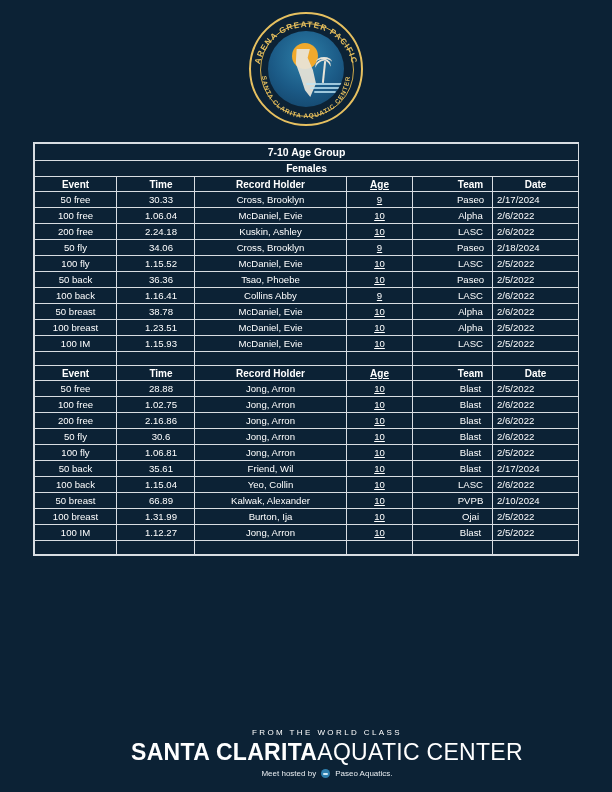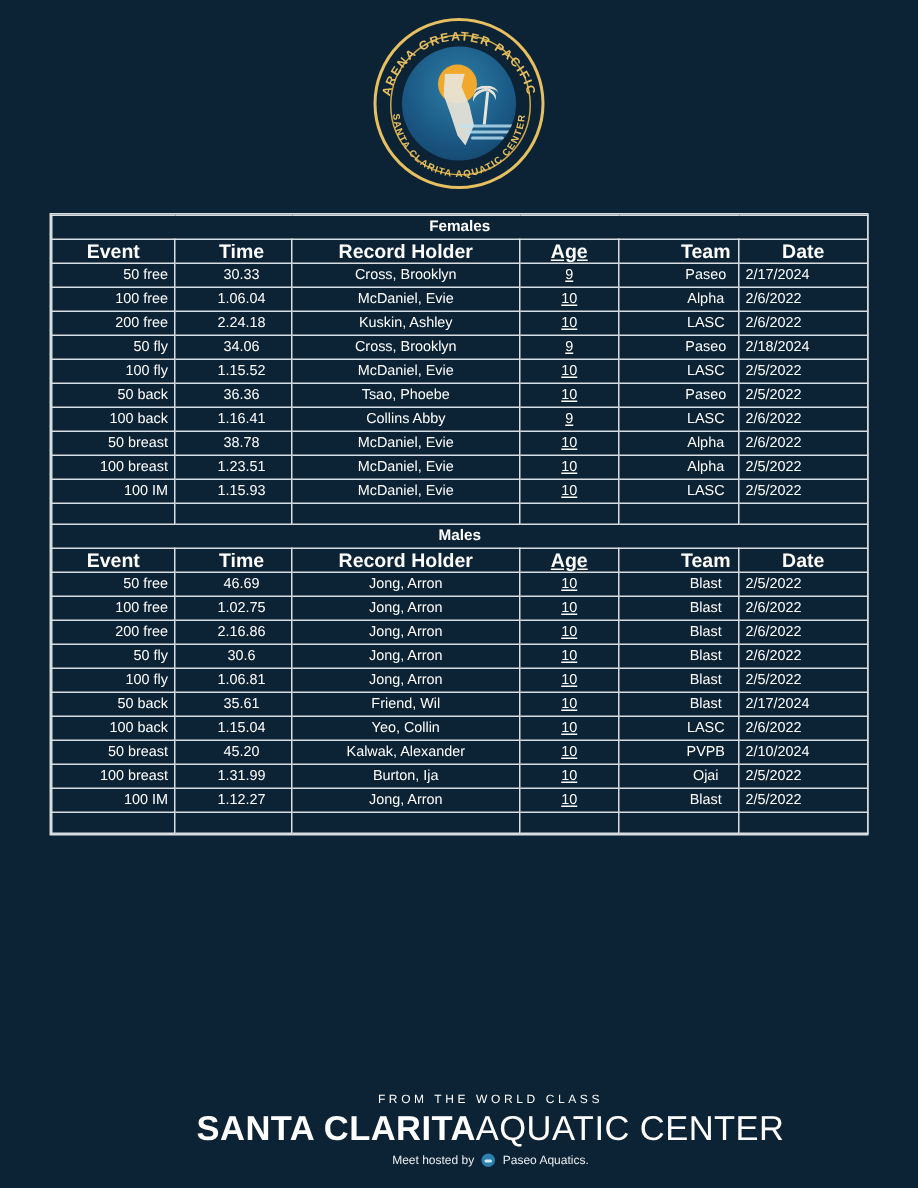--- a/index.html
+++ b/index.html
@@ -137,21 +137,21 @@
   td, th {
     border: 1px solid #d8dde2;
     height: 16px;
     padding: 0 4px;
     box-sizing: border-box;
     font-weight: normal;
     color: #ffffff;
     white-space: nowrap;
     overflow: hidden;
   }
-  .c-event { width: 82px; text-align: right; }
+  .c-event { width: 82px; text-align: center; }
   .c-time  { width: 78px; text-align: center; padding-left: 15px; }
   .c-holder{ width: 152px; text-align: center; }
   .c-age   { width: 66px; text-align: center; text-decoration: underline; }
   .c-team  { width: 80px; text-align: center; padding-left: 40px; }
   .c-date  { width: 86px; text-align: left; }
 
   tr.title-row td {
     text-align: center;
     font-weight: bold;
     font-size: 10.5px;
@@ -159,21 +159,21 @@
   }
   tr.section-row td {
     text-align: center;
     font-weight: bold;
     font-size: 10.2px;
     height: 16px;
   }
   tr.head-row td {
     text-align: center;
     font-weight: bold;
-    font-size: 13px;
+    font-size: 10px;
     height: 15px;
   }
   tr.head-row td.c-event { text-align: center; }
   tr.spacer-row td { height: 14px; }
 
   
   .footer {
     position: absolute;
     left: 0;
     bottom: 14px;
@@ -260,20 +260,23 @@
   <table>
     <colgroup>
       <col class="c-event">
         <col class="c-time">
         <col class="c-holder">
       <col class="c-age">
         <col class="c-team">
         <col class="c-date">
     </colgroup>
     <tbody id="table-body">
+        <tr class="title-row">
+          <td colspan="6">7-10 Age Group</td>
+        </tr>
         <tr class="section-row">
           <td colspan="6">Females</td>
         </tr>
         <tr class="head-row">
           <td class="c-event">Event</td>
           <td class="c-time">Time</td>
           <td class="c-holder">Record Holder</td>
           <td class="c-age">Age</td>
           <td class="c-team">Team</td>
           <td class="c-date">Date</td>
@@ -359,34 +362,31 @@
           <td class="c-date">2/5/2022</td>
         </tr>
         <tr class="spacer-row">
           <td class="c-event"></td>
           <td class="c-time"></td>
           <td class="c-holder"></td>
           <td class="c-age"></td>
           <td class="c-team"></td>
           <td class="c-date"></td>
         </tr>
-        <tr class="section-row">
-          <td colspan="6">Males</td>
-        </tr>
         <tr class="head-row">
           <td class="c-event">Event</td>
           <td class="c-time">Time</td>
           <td class="c-holder">Record Holder</td>
           <td class="c-age">Age</td>
           <td class="c-team">Team</td>
           <td class="c-date">Date</td>
         </tr>
         <tr class="data-row">
           <td class="c-event">50 free</td>
-          <td class="c-time">46.69</td>
+          <td class="c-time">28.88</td>
           <td class="c-holder">Jong, Arron</td>
           <td class="c-age">10</td>
           <td class="c-team">Blast</td>
           <td class="c-date">2/5/2022</td>
         </tr>
         <tr class="data-row">
           <td class="c-event">100 free</td>
           <td class="c-time">1.02.75</td>
           <td class="c-holder">Jong, Arron</td>
           <td class="c-age">10</td>
@@ -428,21 +428,21 @@
         <tr class="data-row">
           <td class="c-event">100 back</td>
           <td class="c-time">1.15.04</td>
           <td class="c-holder">Yeo, Collin</td>
           <td class="c-age">10</td>
           <td class="c-team">LASC</td>
           <td class="c-date">2/6/2022</td>
         </tr>
         <tr class="data-row">
           <td class="c-event">50 breast</td>
-          <td class="c-time">45.20</td>
+          <td class="c-time">66.89</td>
           <td class="c-holder">Kalwak, Alexander</td>
           <td class="c-age">10</td>
           <td class="c-team">PVPB</td>
           <td class="c-date">2/10/2024</td>
         </tr>
         <tr class="data-row">
           <td class="c-event">100 breast</td>
           <td class="c-time">1.31.99</td>
           <td class="c-holder">Burton, Ija</td>
           <td class="c-age">10</td>

